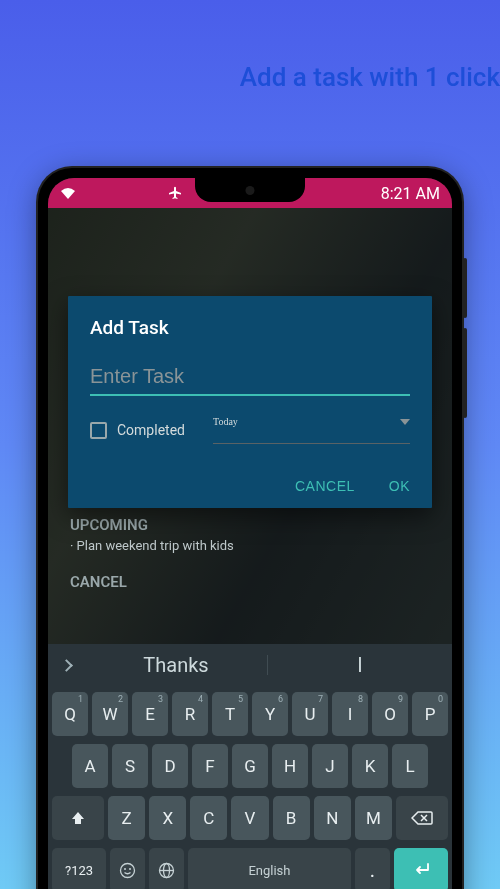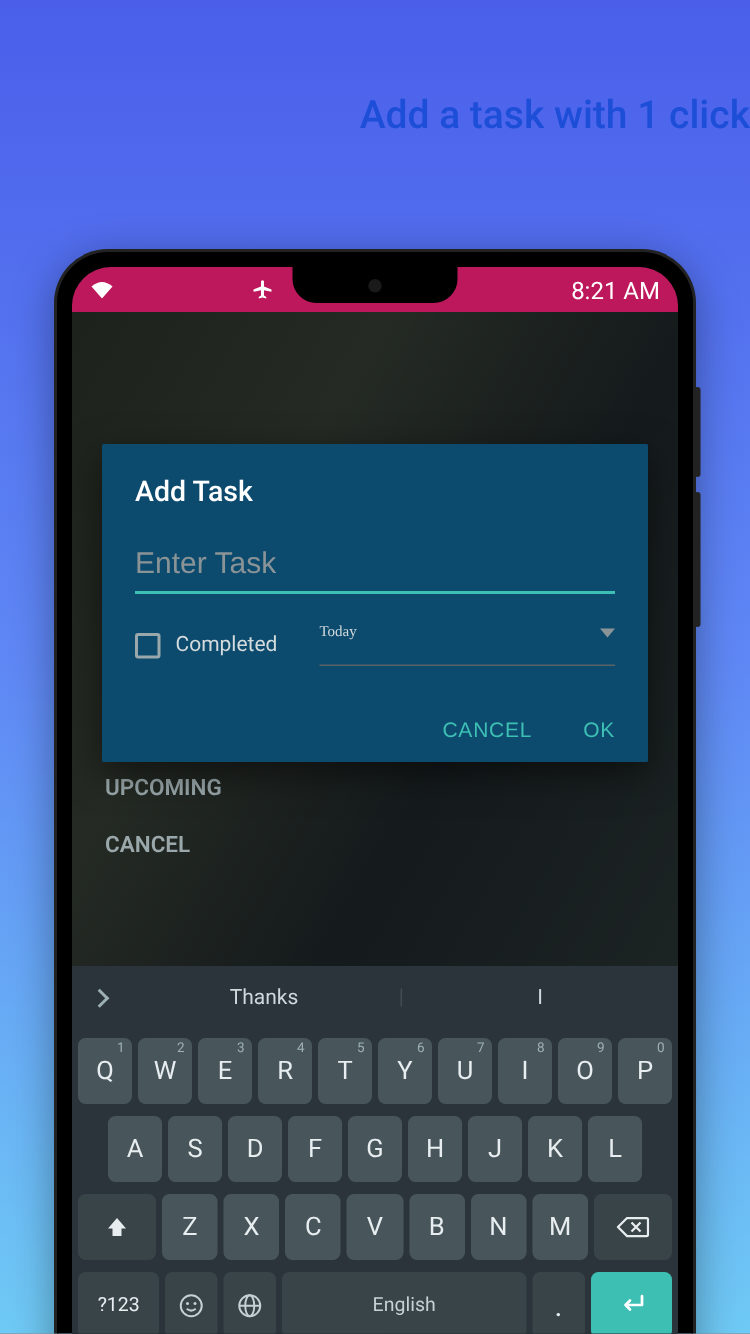--- a/index.html
+++ b/index.html
@@ -70,21 +70,21 @@
 .select-wrap { flex: 1; display: flex; align-items: center; border-bottom: 1px solid #5a6265; padding-bottom: 16px; color: #d4dbdc; font-size: 10px; font-family: Liberation Serif, serif; }
 .select-wrap span:first-child { flex: 1; }
 .triangle-down { width: 0; height: 0; border-left: 5px solid transparent; border-right: 5px solid transparent; border-top: 6px solid #8a9497; }
 .dialog-actions { display: flex; justify-content: flex-end; gap: 34px; margin-top: 34px; }
 .dialog-btn { color: #3dbfb4; font-size: 14px; font-weight: 500; letter-spacing: 0.5px; background: none; border: none; cursor: pointer; }
 .keyboard { position: absolute; left: 0; right: 0; bottom: 50px; background: #2a343a; }
 .suggest-bar { display: flex; align-items: center; height: 42px; }
 .suggest-btn { width: 36px; display: flex; align-items: center; justify-content: center; color: #9eb0b6; }
 .chevron { width: 9px; height: 9px; border-right: 2px solid #9eb0b6; border-top: 2px solid #9eb0b6; transform: rotate(45deg); }
 .suggest-opts { flex: 1; display: flex; }
-.suggest-opt { flex: 1; text-align: center; color: #cdd9dc; font-size: 14px; position: relative; }
+.suggest-opt { flex: 1; text-align: center; color: #cdd9dc; font-size: 20px; position: relative; }
 .suggest-opt:not(:last-child):after { content: ""; position: absolute; right: 0; top: 2px; bottom: 2px; width: 1px; background: #404c52; }
 .kb-rows { padding: 6px 4px 8px; }
 .kb-row { display: flex; gap: 4px; margin-bottom: 8px; }
 .kb-row.indent { padding: 0 20px; }
 .key {
   flex: 1; height: 44px; background: #48565c; border-radius: 5px;
   color: #e8eef0; font-size: 17px; display: flex;
   align-items: center; justify-content: center; position: relative;
 }
 .key-dark { background: #394449; }
@@ -114,20 +114,21 @@
           <circle cx="7" cy="7" r="5.5" fill="none" stroke="#fff" stroke-width="1.5" stroke-dasharray="26 8"></circle>
         </svg>
       <span>8:21 AM</span>
     </div>
 
     <div class="home-bg"></div>
     <div class="dim"></div>
 
     <div class="sections">
       <div class="section-label">UPCOMING</div>
+      <div class="task-line">· Plan weekend trip with kids</div>
       <div class="section-label" style="margin-top:10px">CANCEL</div>
     </div>
 
     <div class="dialog">
       <div class="dialog-title">Add Task</div>
       <input class="dialog-input" placeholder="Enter Task" style="">
       <div class="dialog-row">
         <div class="chk">
           <div class="chk-box"></div>
           <span>Completed</span>

